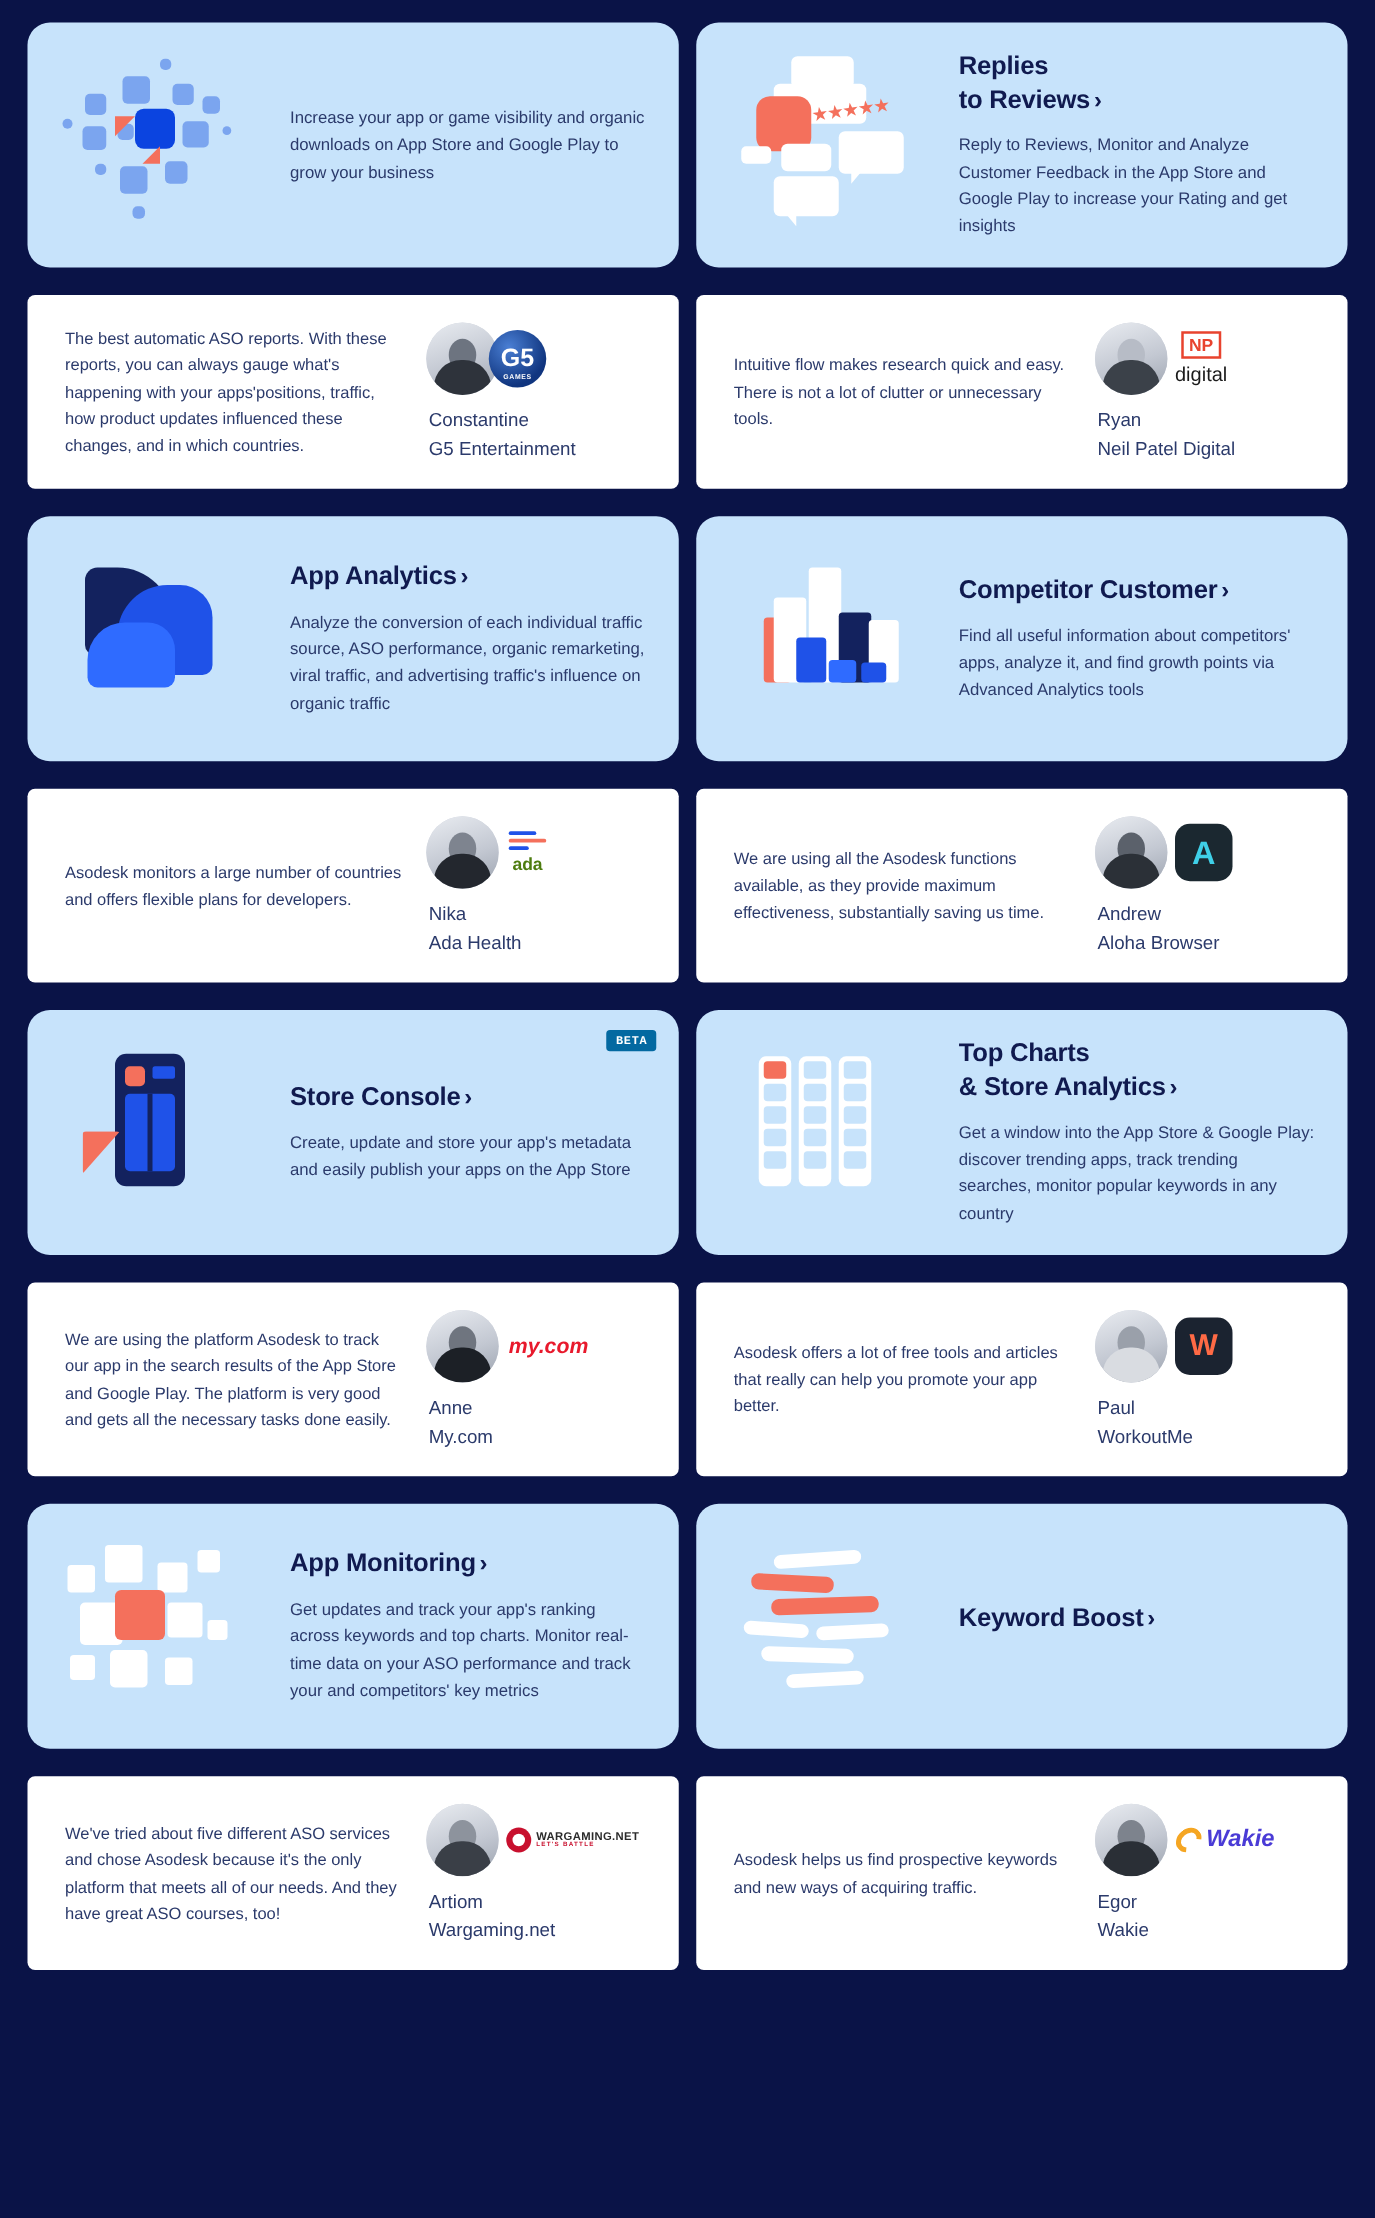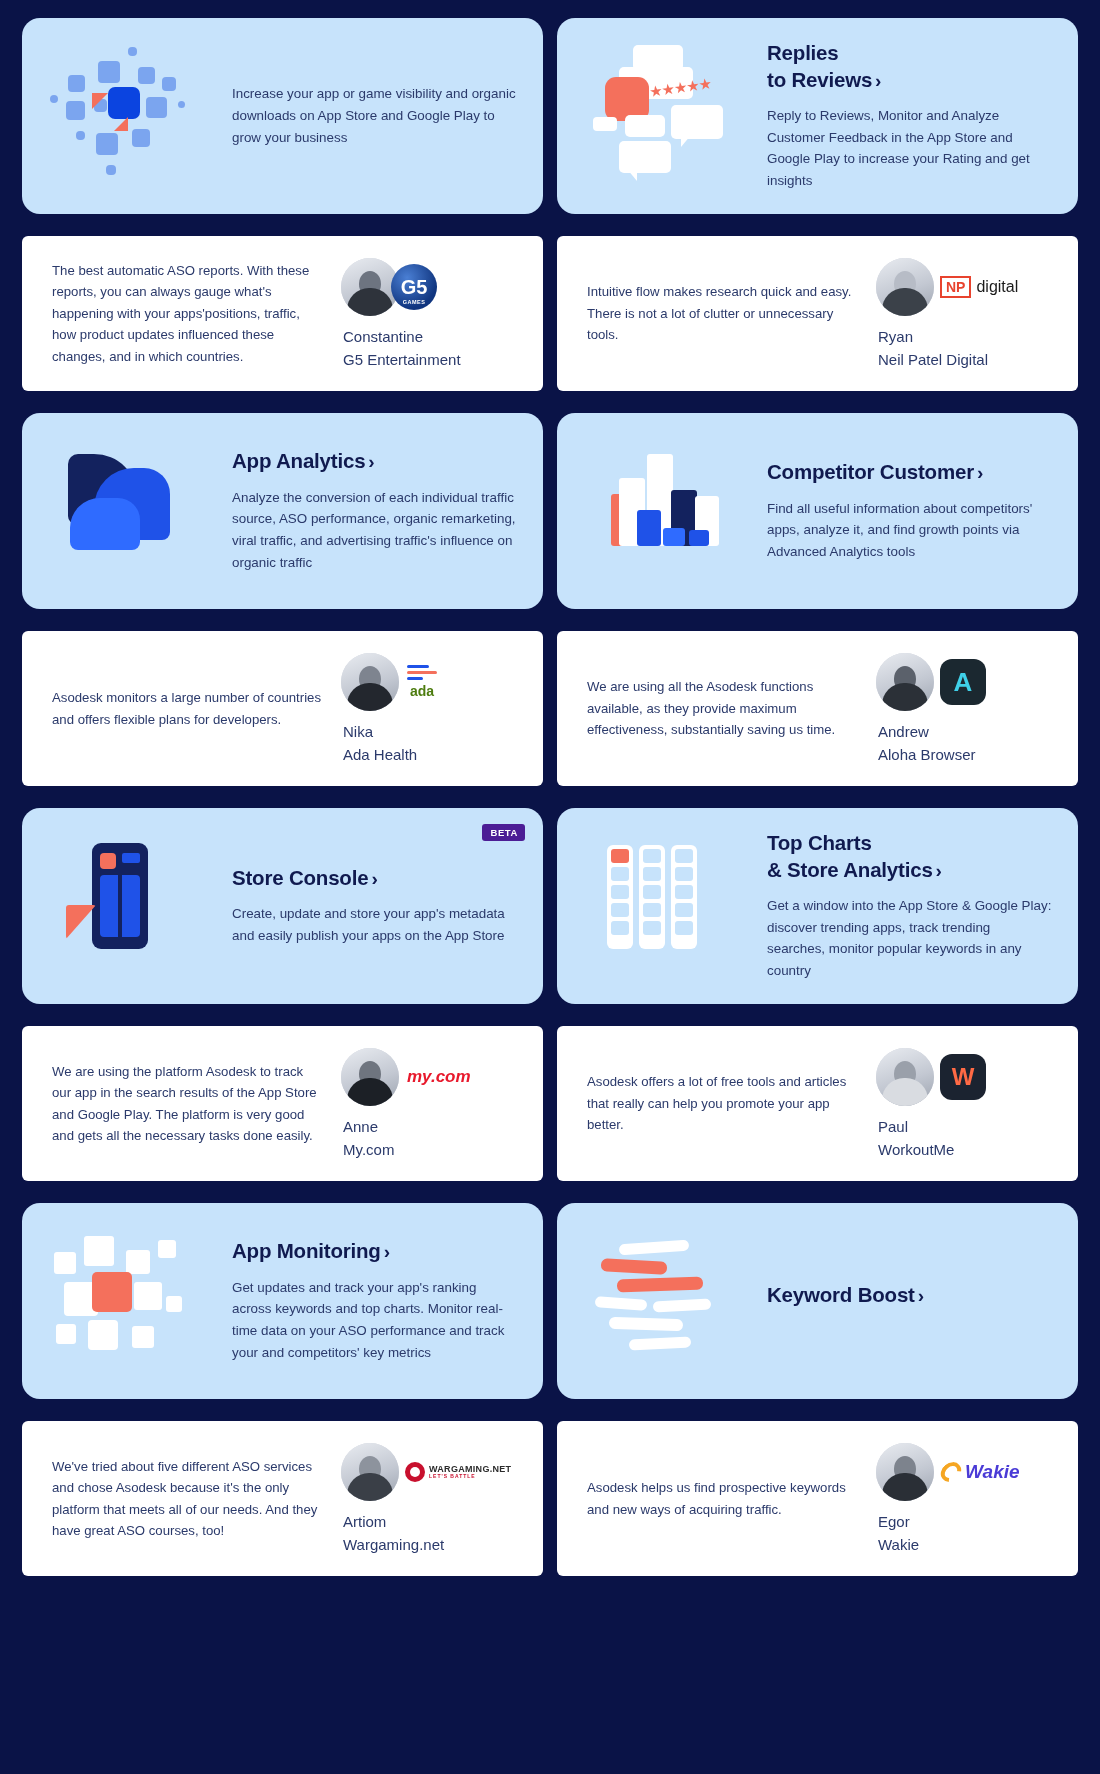--- a/index.html
+++ b/index.html
@@ -46,27 +46,28 @@
   .feature h3 .chev { font-weight: 600; font-size: 19px; padding-left: 3px; }
   .feature p {
     color: #2b3a6b;
     font-size: 13.4px;
     line-height: 1.62;
   }
   .beta-badge {
     position: absolute;
     top: 16px;
     right: 18px;
-    background: #4c1d95;
+    background: #0369a1;
     color: #ffffff;
     font-size: 9.5px;
     font-weight: bold;
     letter-spacing: .6px;
     padding: 3px 7px 3px 8px;
     border-radius: 3px;
+    font-family: Liberation Mono, monospace;
   }
 
   
   .quote {
     background: #ffffff;
     border-radius: 6px;
     min-height: 146px;
     display: flex;
     align-items: center;
     padding: 20px 24px;
@@ -111,21 +112,21 @@
     color: #2b3a6b;
     font-size: 15px;
     line-height: 1.5;
     padding-left: 2px;
   }
   .brand { margin-left: -8px; display:flex; align-items:center; }
 
   
   .g5 { width:46px;height:46px;border-radius:50%;background:radial-gradient(circle at 35% 30%,#4a7fd4,#10357f 70%);color:#fff;font-size:20px;font-weight:bold;display:flex;align-items:center;justify-content:center;position:relative; }
   .g5 .sub { position:absolute;bottom:5px;left:0;right:0;text-align:center;font-size:5.5px;letter-spacing:.5px; }
-  .np { display:flex;align-items:center;gap:5px; }
+  .np { display:flex;align-items:center;gap:5px;flex-direction:column; }
   .np .mark { border:2px solid #e8432e;color:#e8432e;font-weight:bold;font-size:14px;padding:1px 4px; }
   .np .word { color:#1b1b1b;font-size:16px; }
   .ada { display:flex;flex-direction:column;gap:3px; }
   .ada .bars { display:flex;flex-direction:column;gap:2.5px; }
   .ada .bars i { display:block;height:3.5px;border-radius:2px; }
   .ada .word { color:#4d7c0f;font-size:14px;font-weight:600; }
   .aloha { width:46px;height:46px;border-radius:12px;background:#1b2830;color:#3fd0e8;font-size:26px;font-weight:bold;display:flex;align-items:center;justify-content:center; }
   .wout { width:46px;height:46px;border-radius:12px;background:#1b2330;display:flex;align-items:center;justify-content:center;color:#ff6a45;font-size:24px;font-weight:bold; }
   .mycom { color:#e8192c;font-size:17px;font-style:italic;font-weight:bold; }
   .warg { display:flex;align-items:center;gap:4px; }

